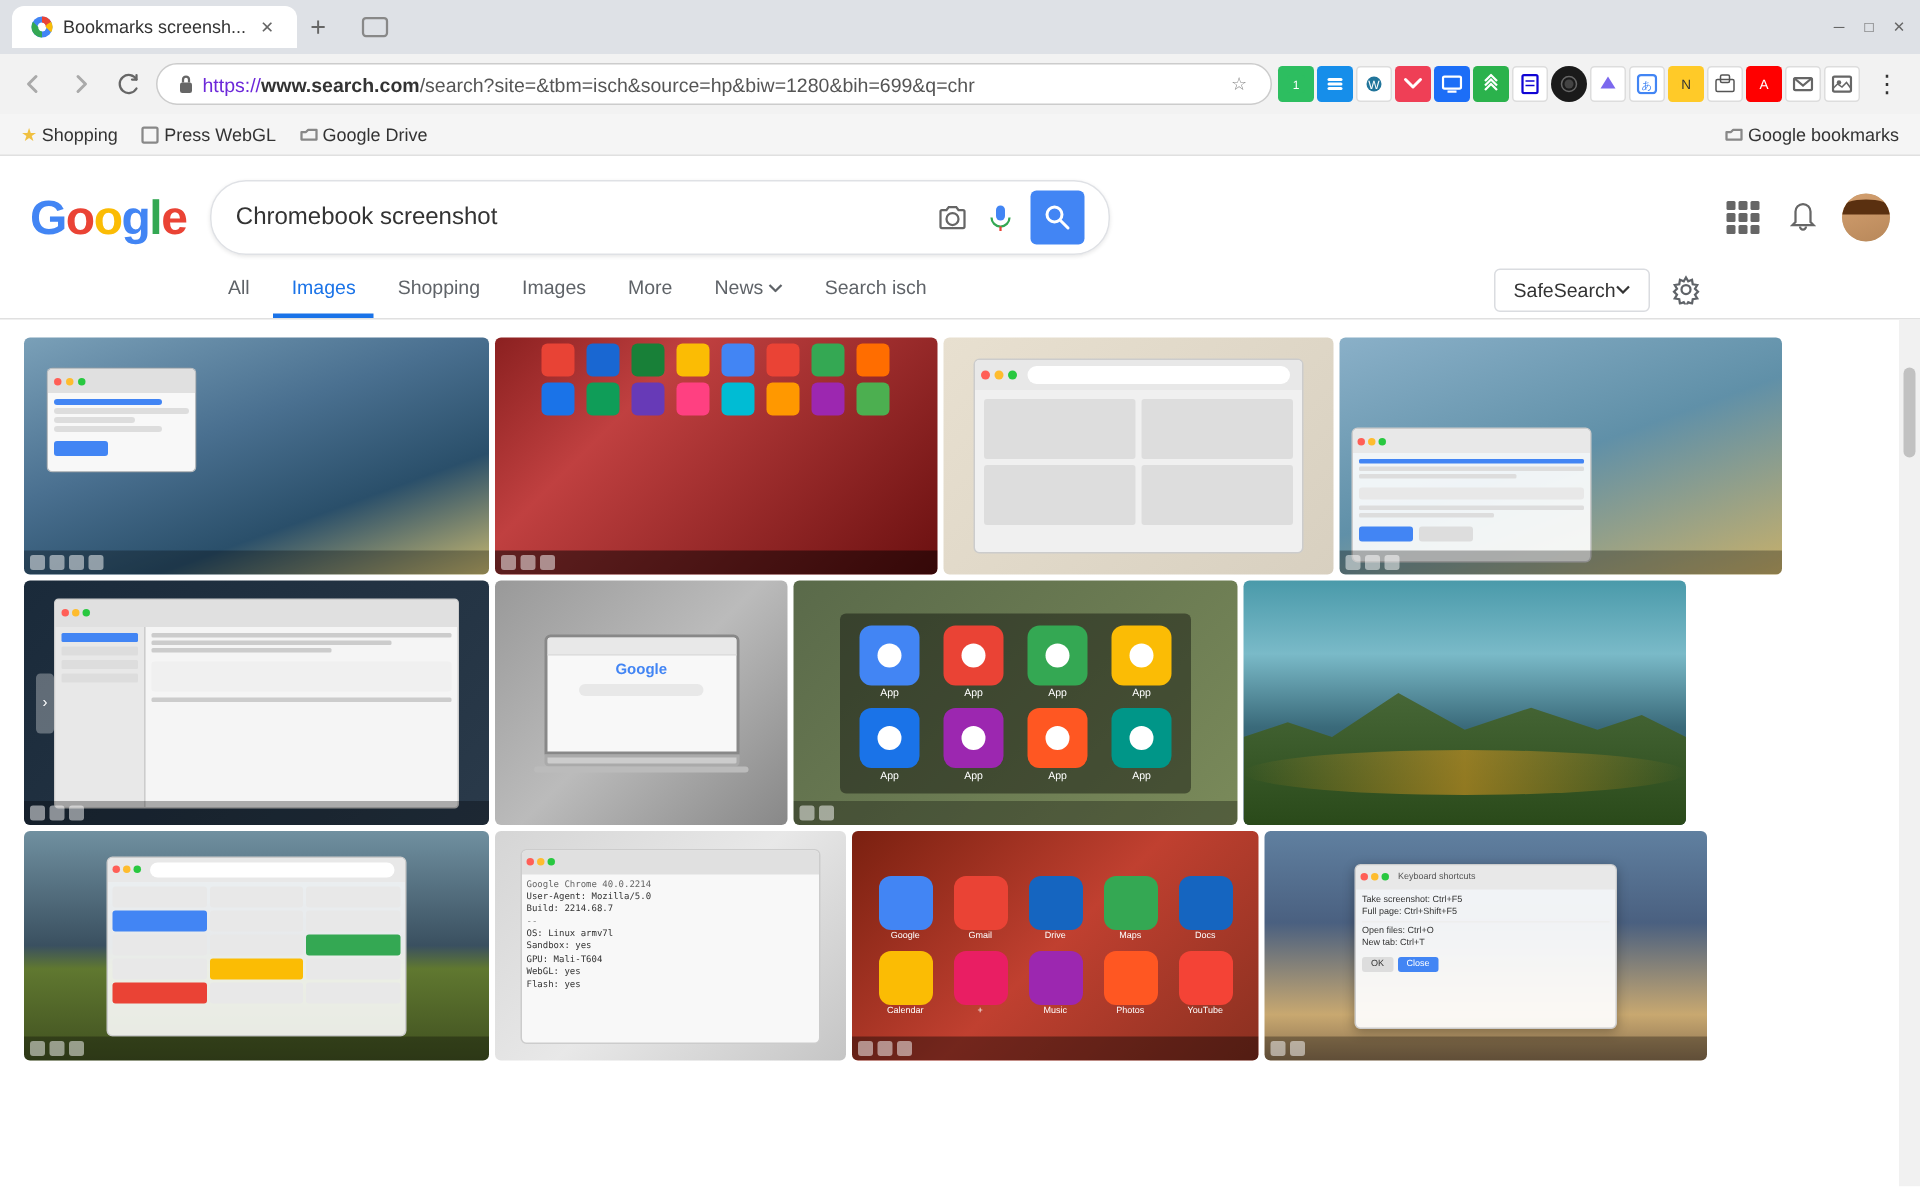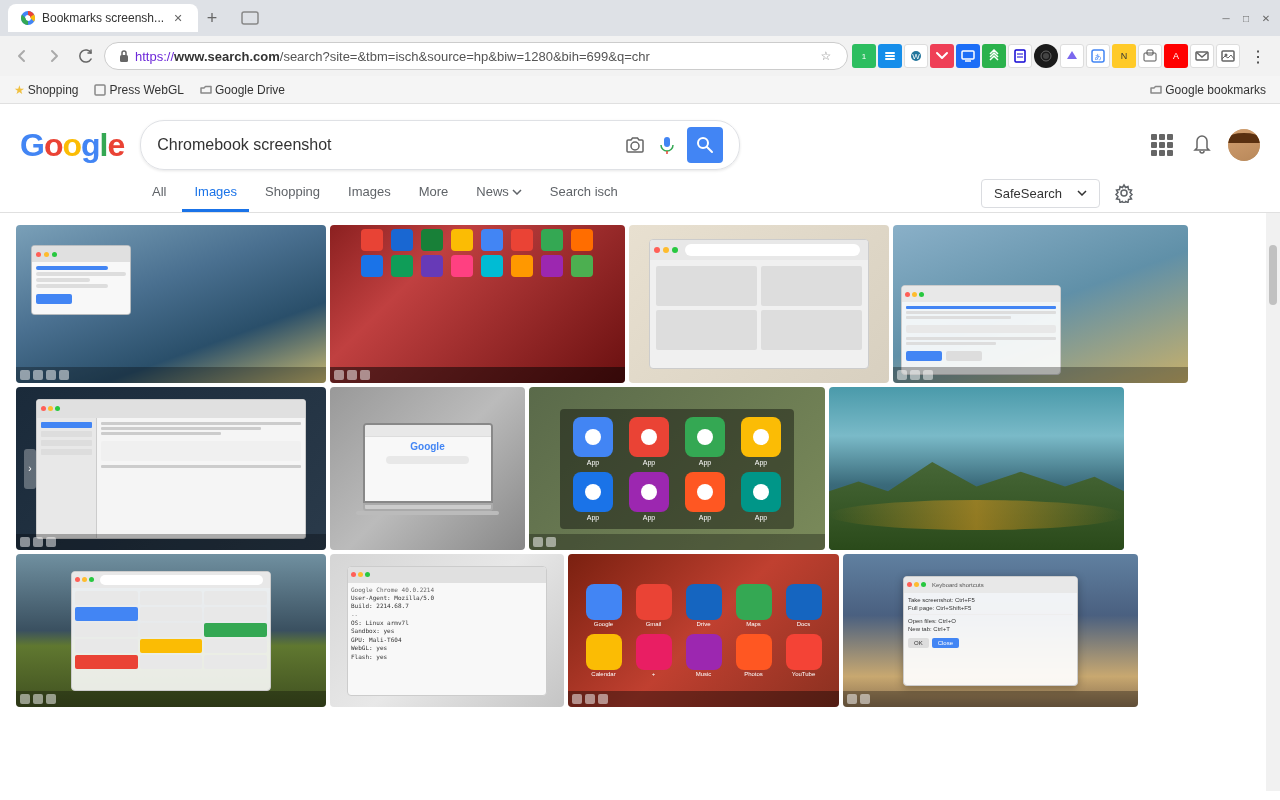--- a/index.html
+++ b/index.html
@@ -289,21 +289,21 @@
     }
     .safesearch-btn {
       border: 1px solid #dadce0;
       border-radius: 4px;
       padding: 6px 12px;
       font-size: 13px;
       cursor: pointer;
       background: #fff;
       display: flex;
       align-items: center;
-      gap: 15px;
+      gap: 0;
       color: #333;
     }
     .settings-btn {
       width: 32px;
       height: 32px;
       display: flex;
       align-items: center;
       justify-content: center;
       cursor: pointer;
       color: #5f6368;

